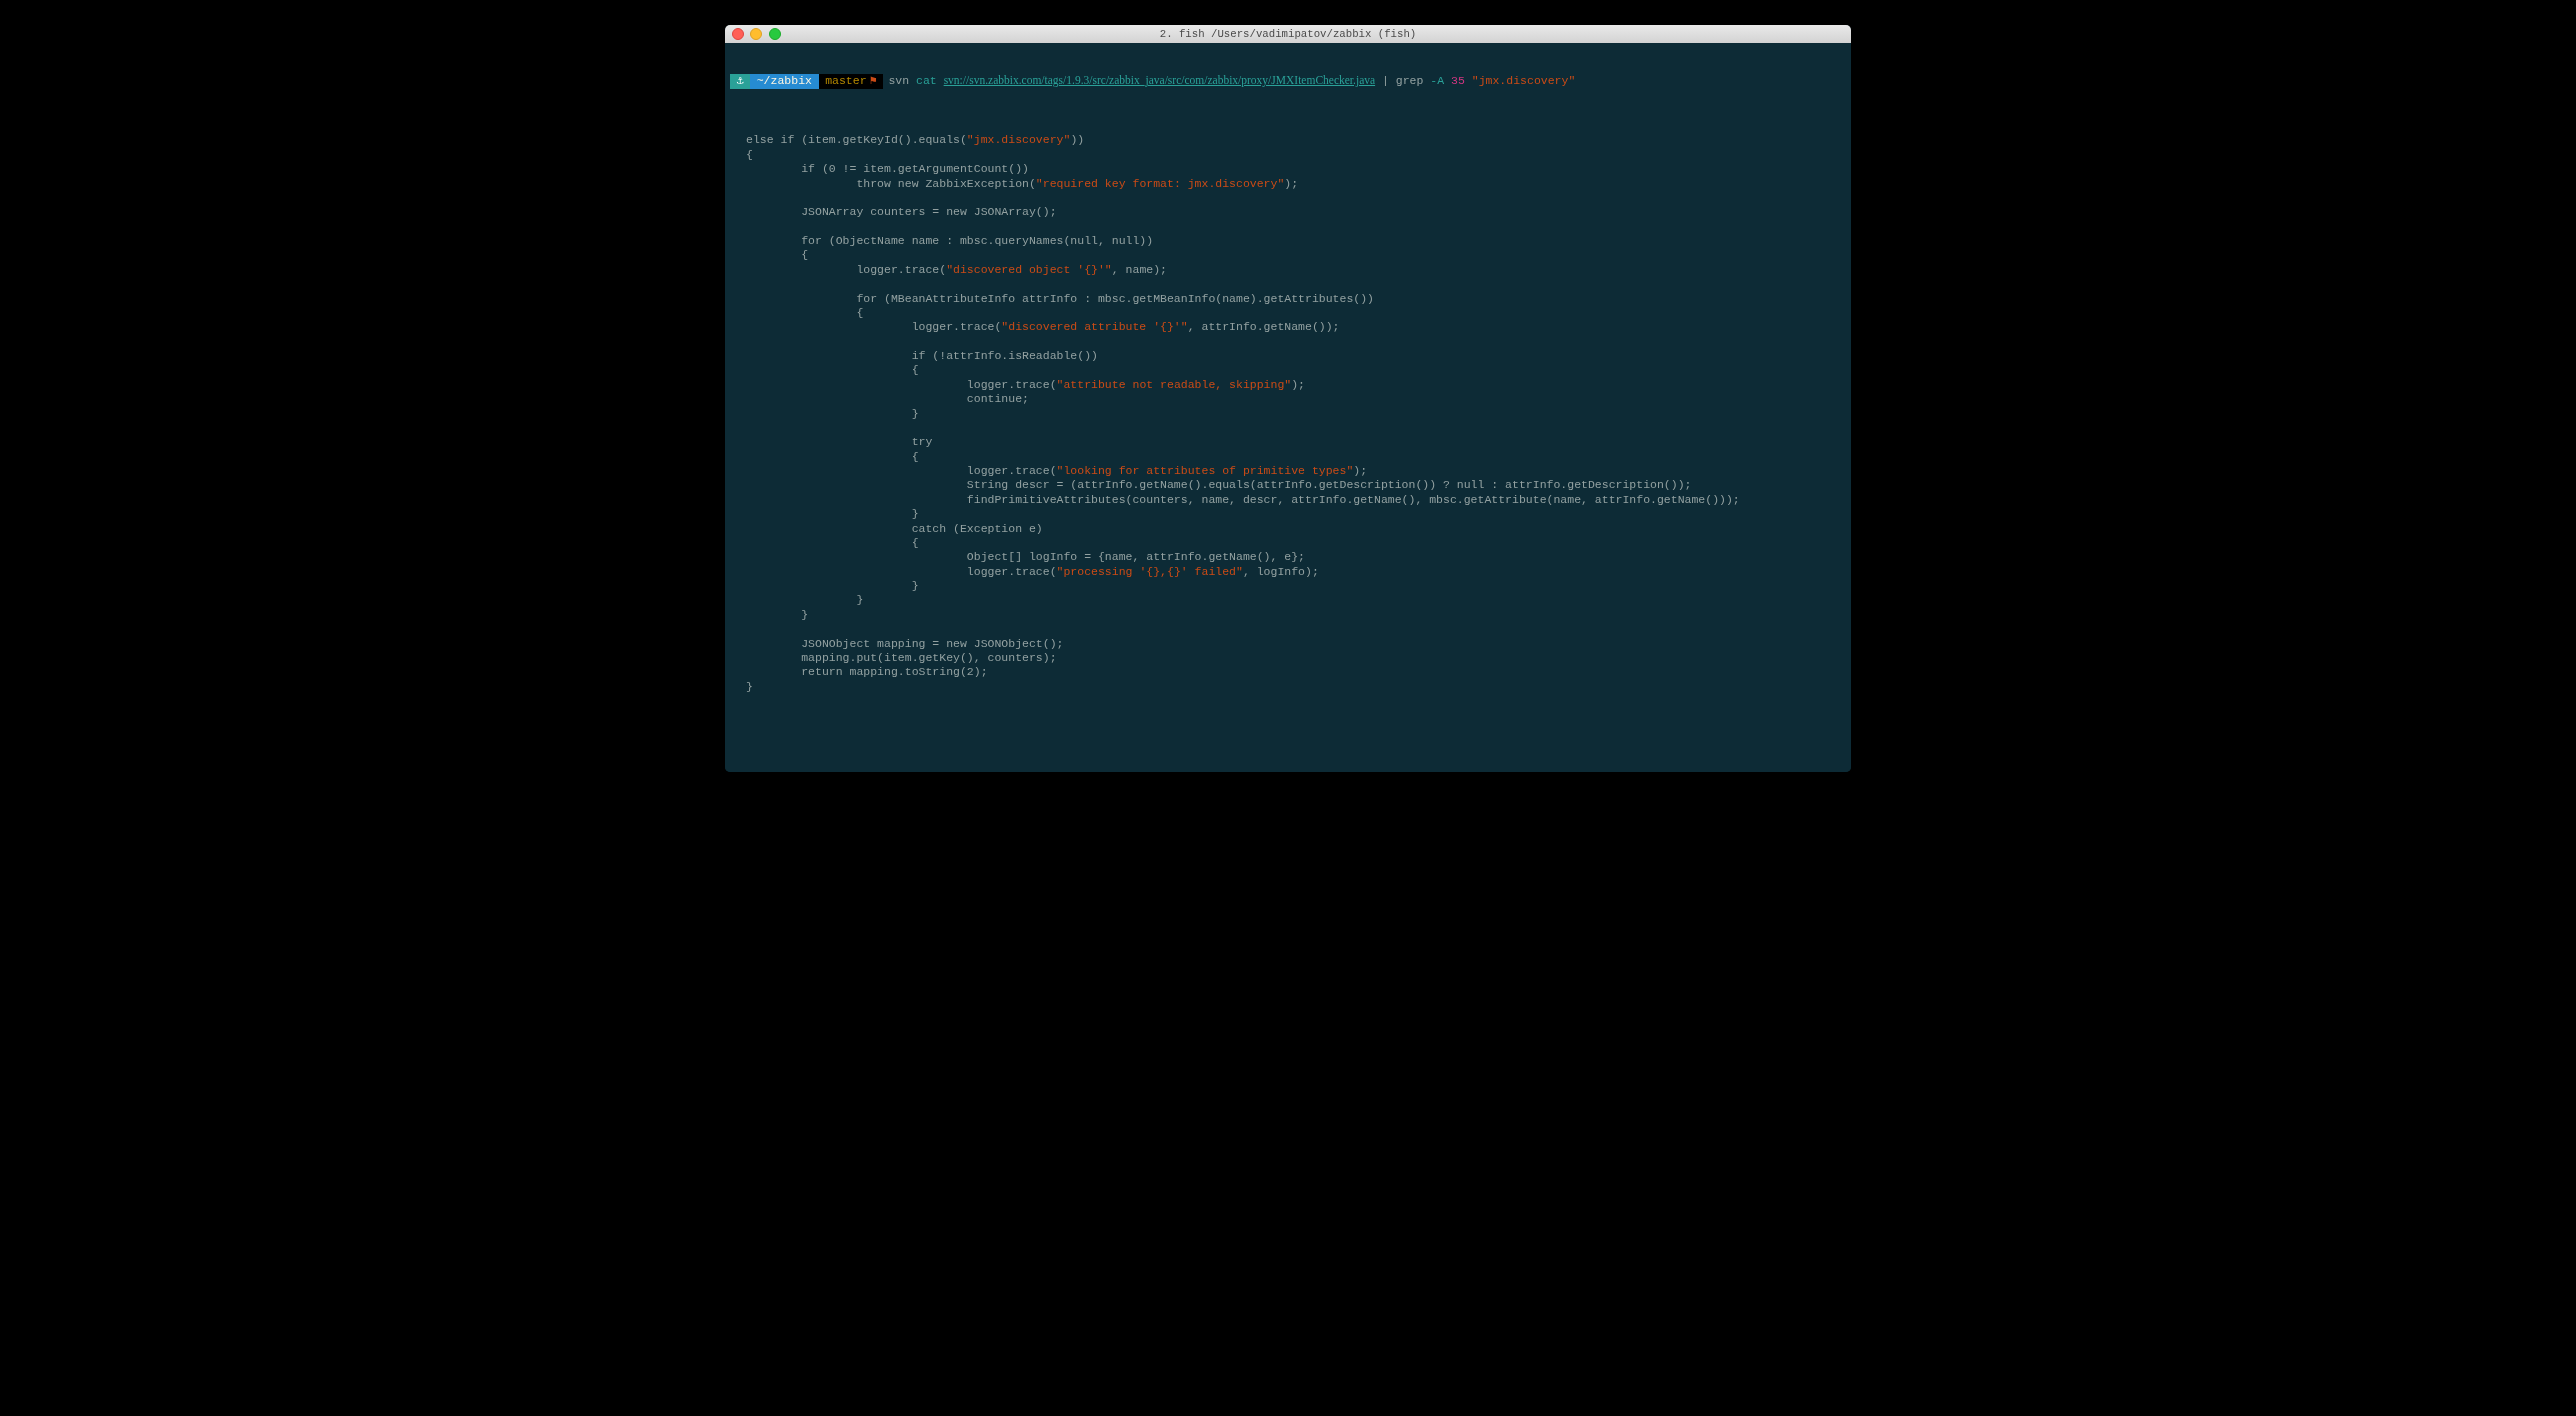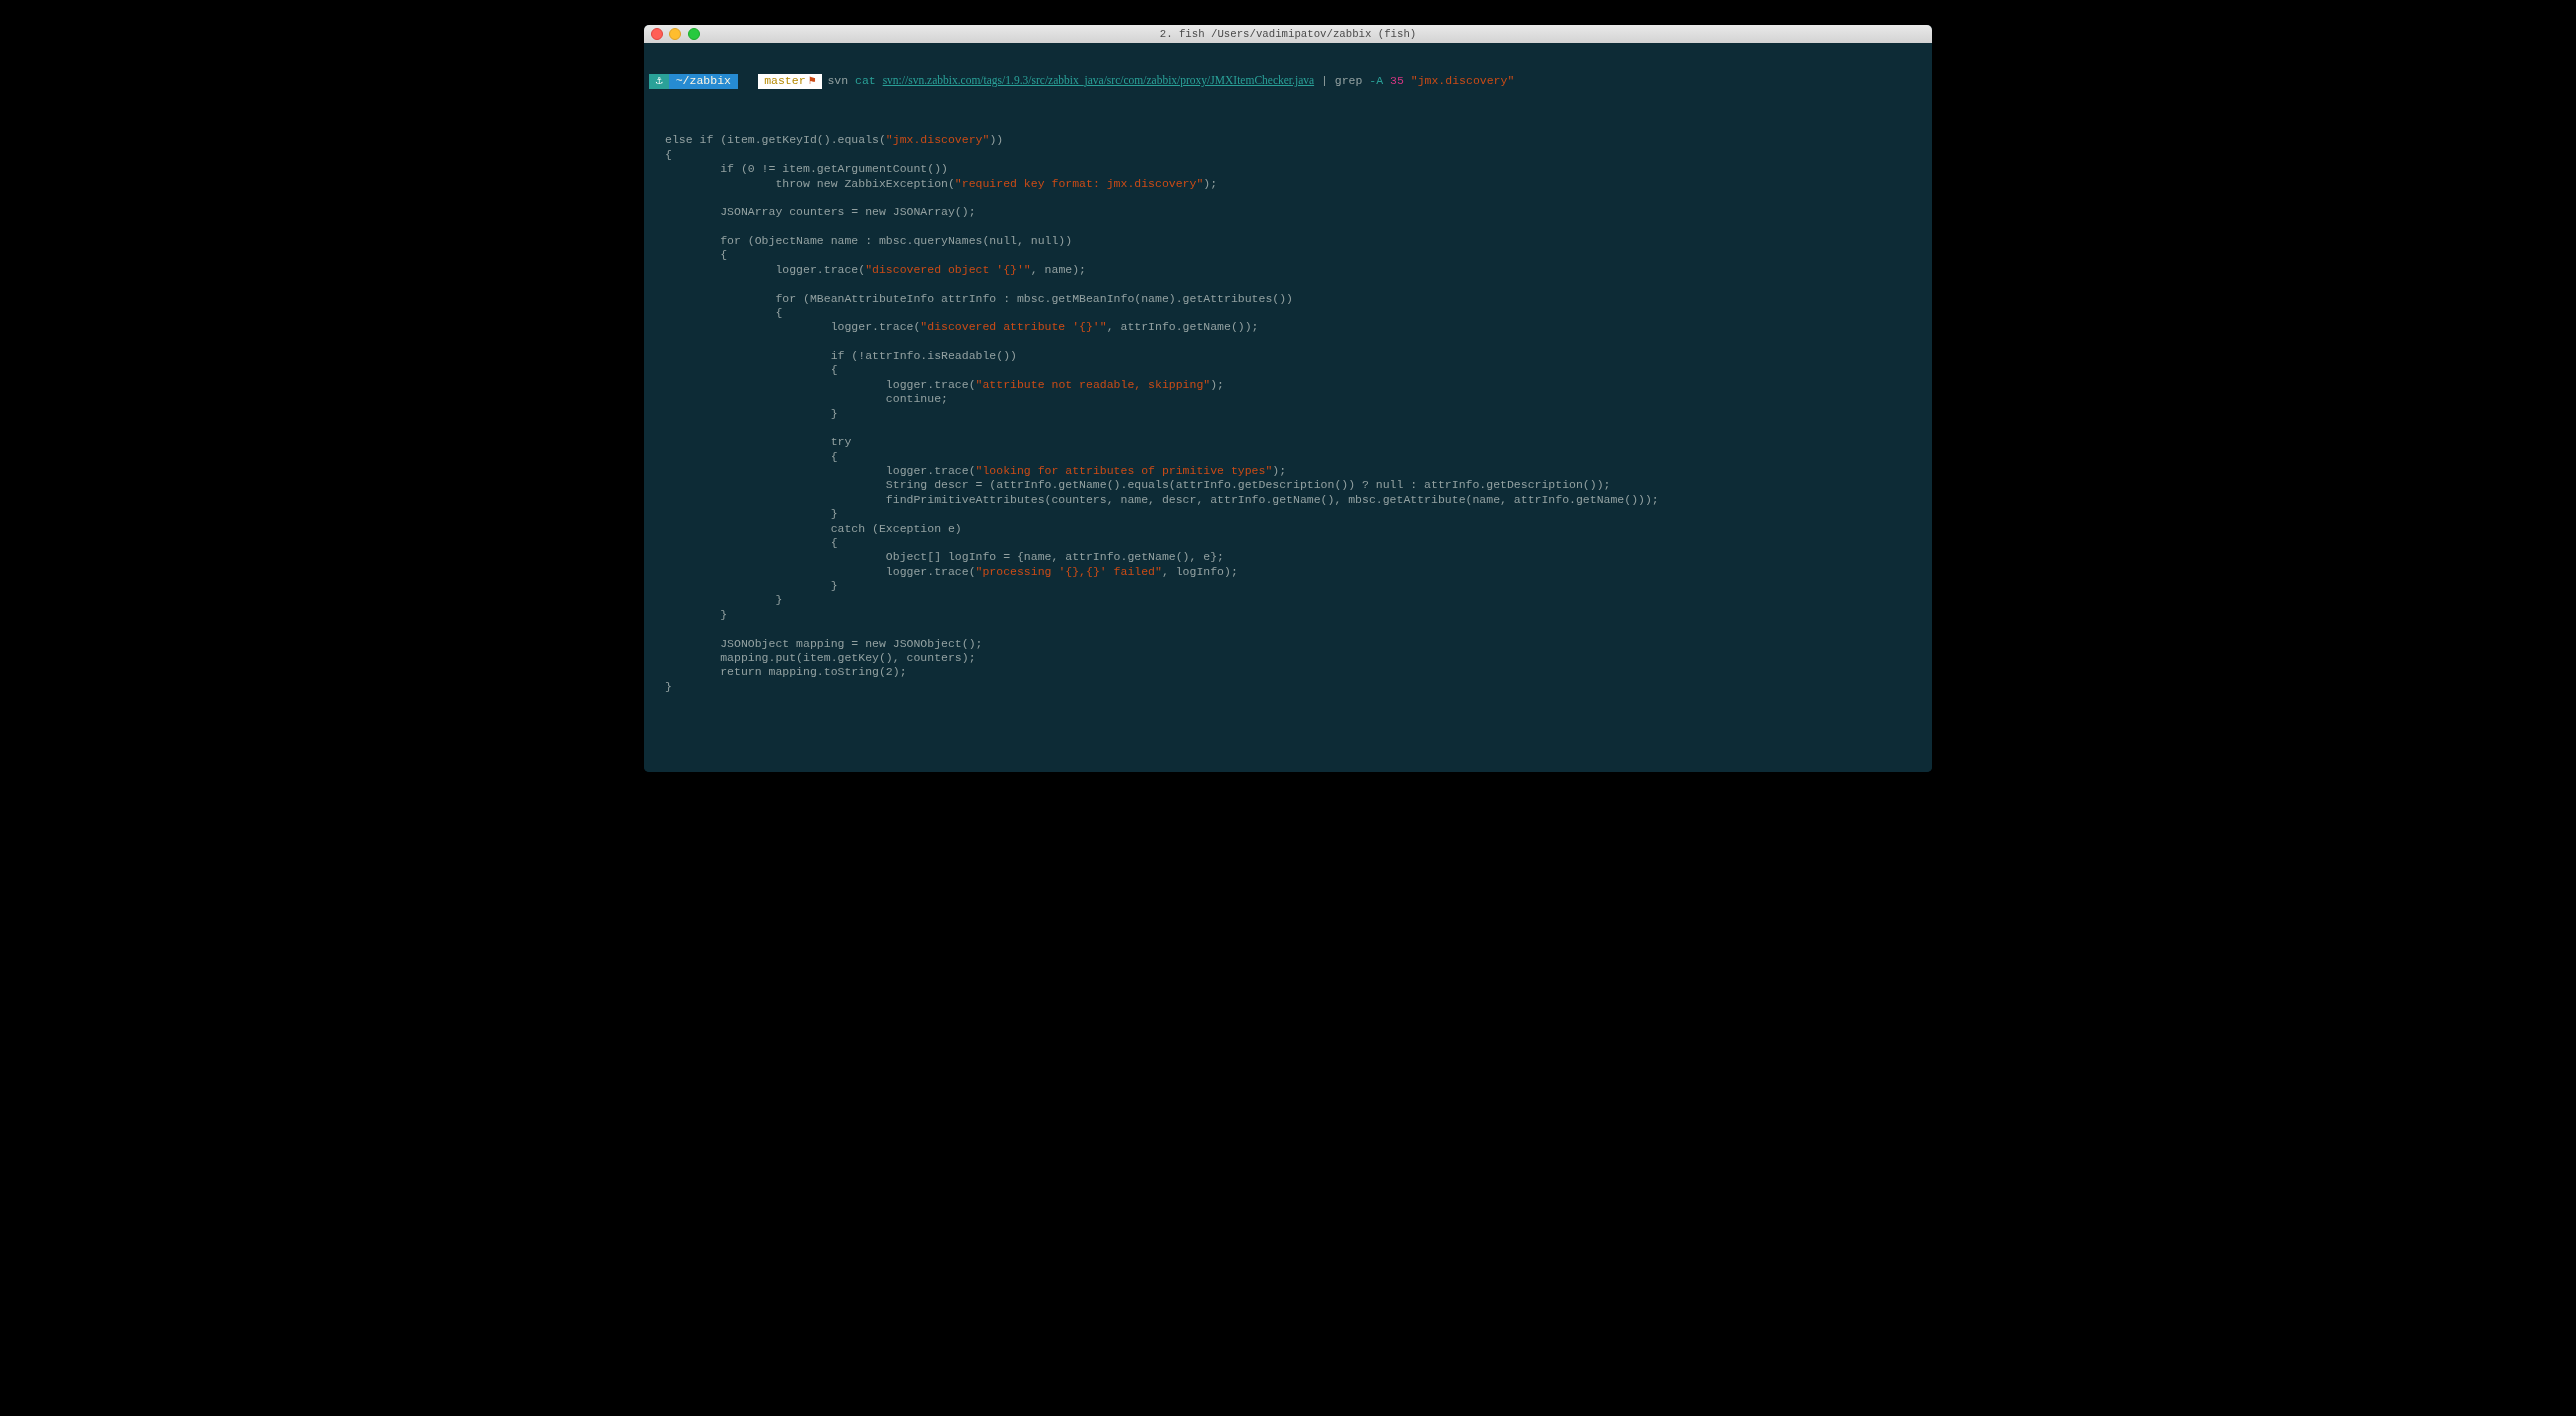--- a/index.html
+++ b/index.html
@@ -6,21 +6,21 @@
     margin: 0;
     padding: 25px;
     background: #000;
     font-family: Menlo, Monaco, "Courier New", monospace;
     font-size: 11.5px;
     display: flex;
     justify-content: center;
     align-items: flex-start;
   }
   .window {
-    width: 1288px;
+    width: 1126px;
     background: #0d2b36;
     border-radius: 5px;
     overflow: hidden;
     box-shadow: 0 8.2px 33px rgba(0,0,0,0.6);
   }
   .titlebar {
     height: 18px;
     background: linear-gradient(#e9e9e9, #d3d3d3);
     display: flex;
     align-items: center;
@@ -69,23 +69,22 @@
   .seg.anchor {
     background: #2aa198;
     color: #fff;
   }
   .seg.path {
     background: #268bd2;
     color: #fdf6e3;
     text-align: right;
   }
   .seg.branch {
-    background: #ffffff;
+    background: #000000;
     color: #b58900;
-    margin-left: 20px;
   }
   .flag {
     color: #cb4b16;
     margin-left: 3.3px;
   }
   .cmd {
     color: #839496;
     margin-left: 5px;
   }
   .svn-kw { color: #93a1a1; }

